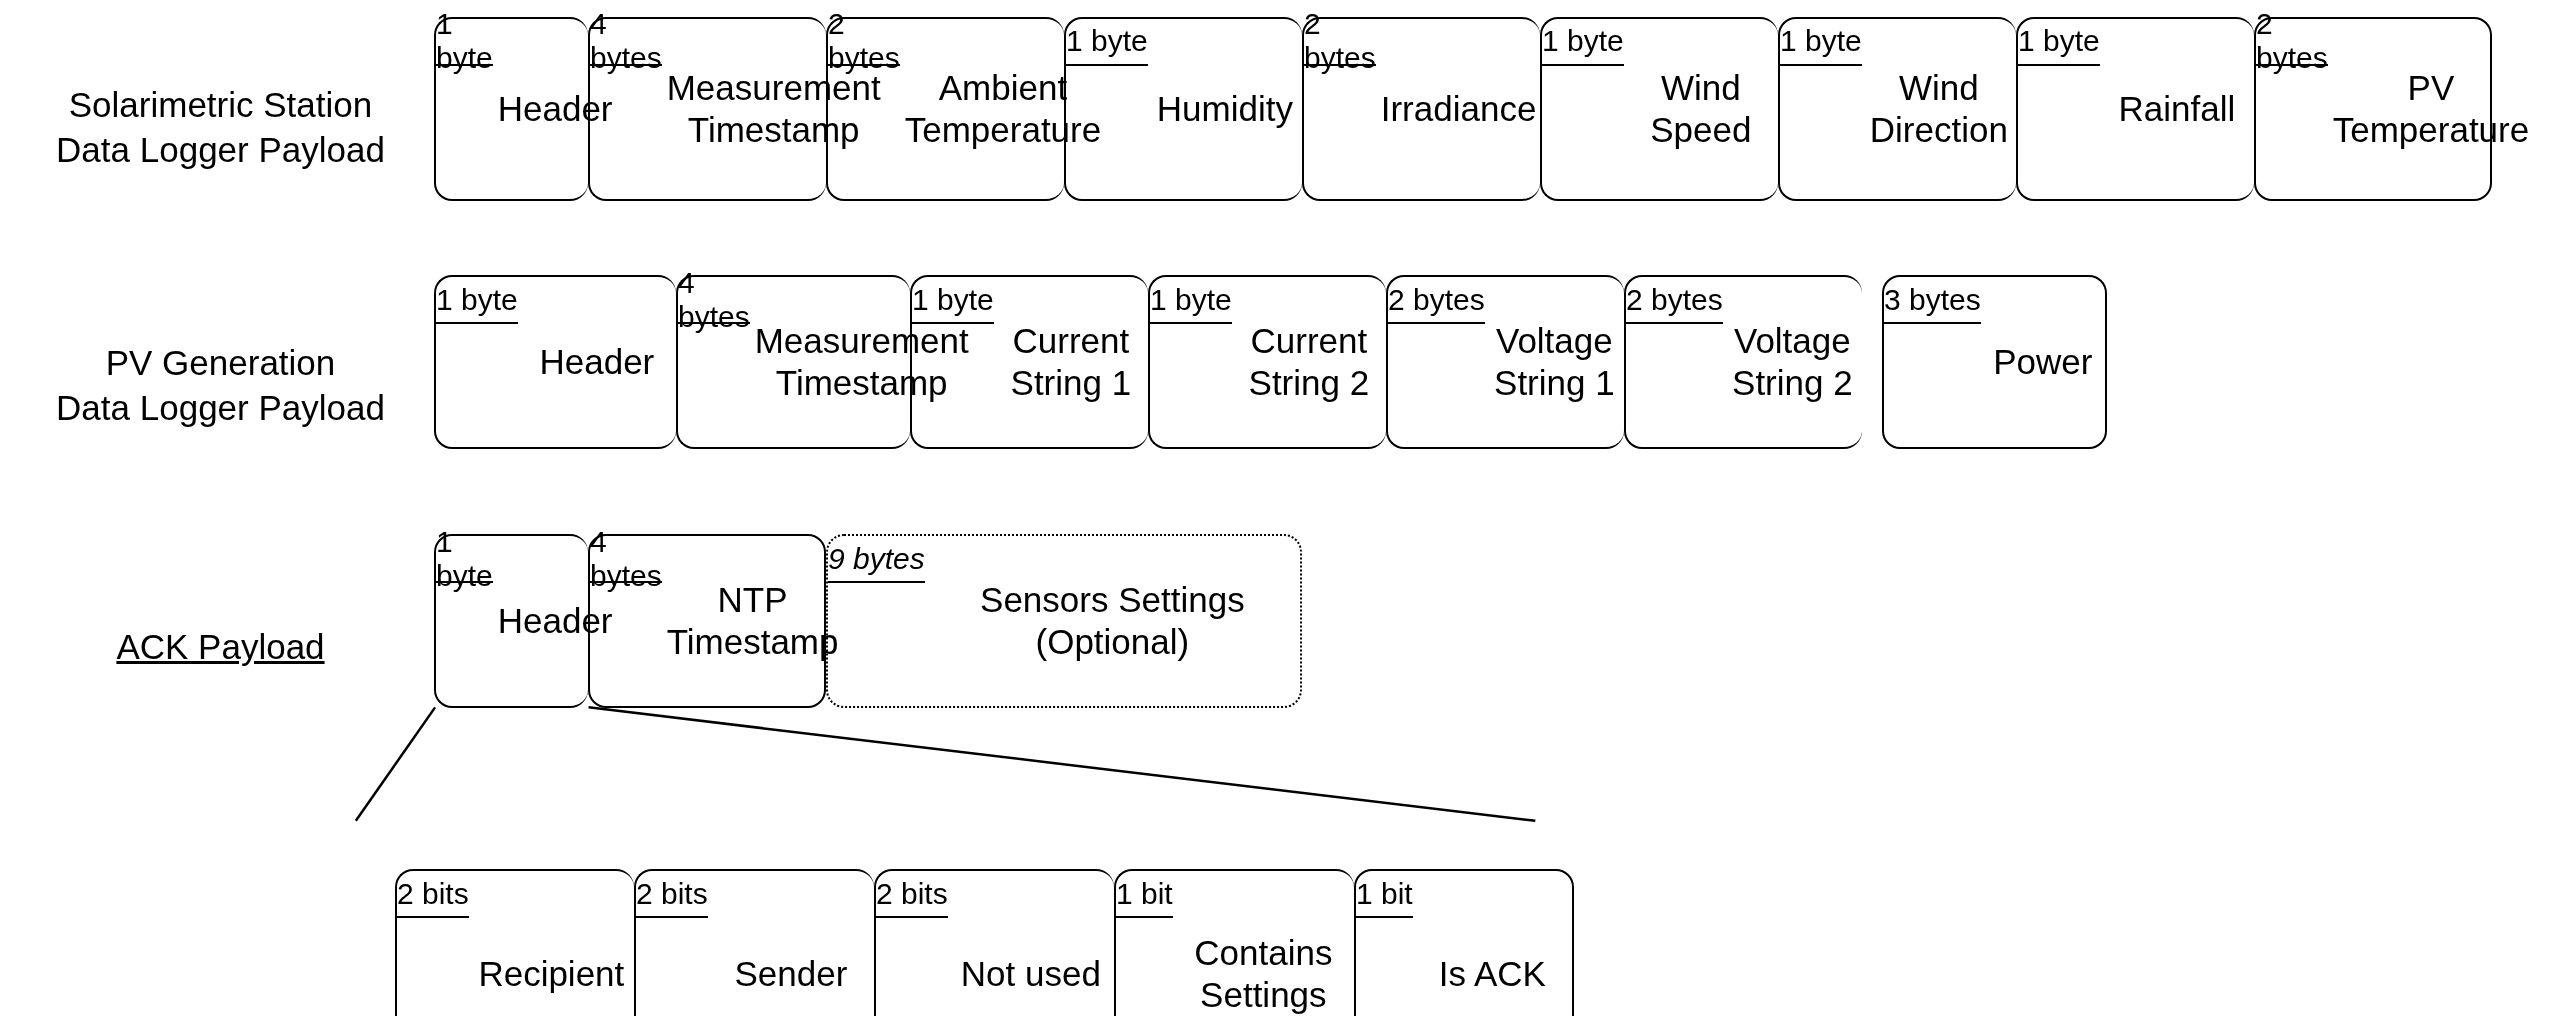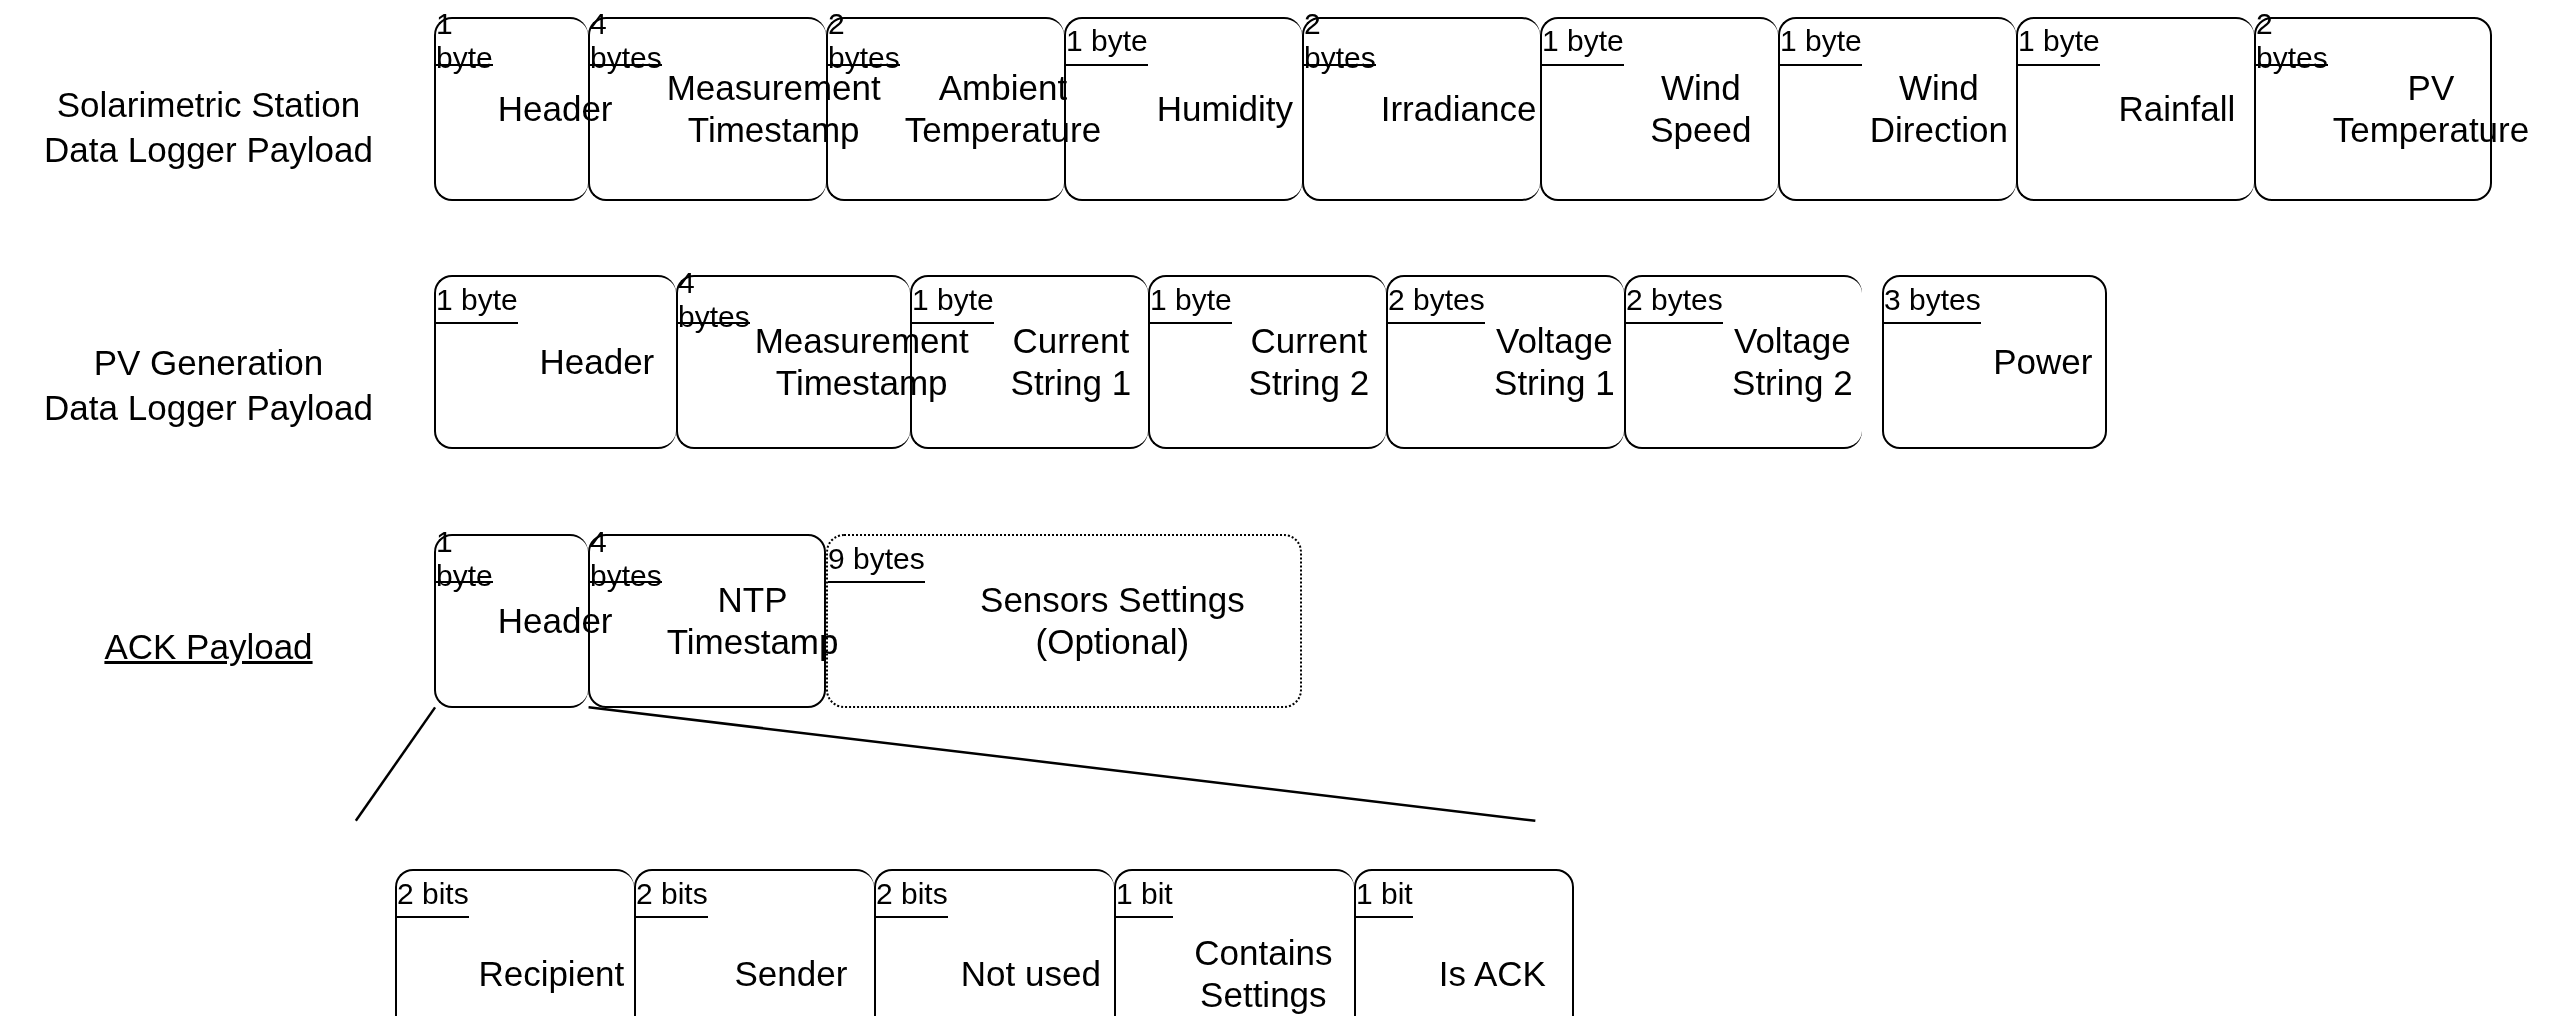--- a/index.html
+++ b/index.html
@@ -21,20 +21,21 @@
   }
 
   
   .row-label {
     position: absolute;
     text-align: center;
     font-size: 35px;
     line-height: 45px;
     color: #000;
     white-space: pre-line;
+    padding-left: 12px;
   }
 
   
   .packet-table {
     position: absolute;
     display: flex;
     flex-direction: row;
     align-items: stretch;
   }
   .pkt-col {
@@ -61,20 +62,21 @@
     height: 47px;
     border-bottom: 2.5px solid #000;
     display: flex;
     align-items: center;
     justify-content: center;
     font-size: 30px;
     box-sizing: border-box;
   }
   .pkt-col.optional .pkt-size {
     border-bottom: 2.5px solid #000;
+    font-style: italic;
   }
   .pkt-name {
     flex: 1;
     display: flex;
     align-items: center;
     justify-content: center;
     text-align: center;
     font-size: 35px;
     line-height: 42px;
     white-space: pre-line;

